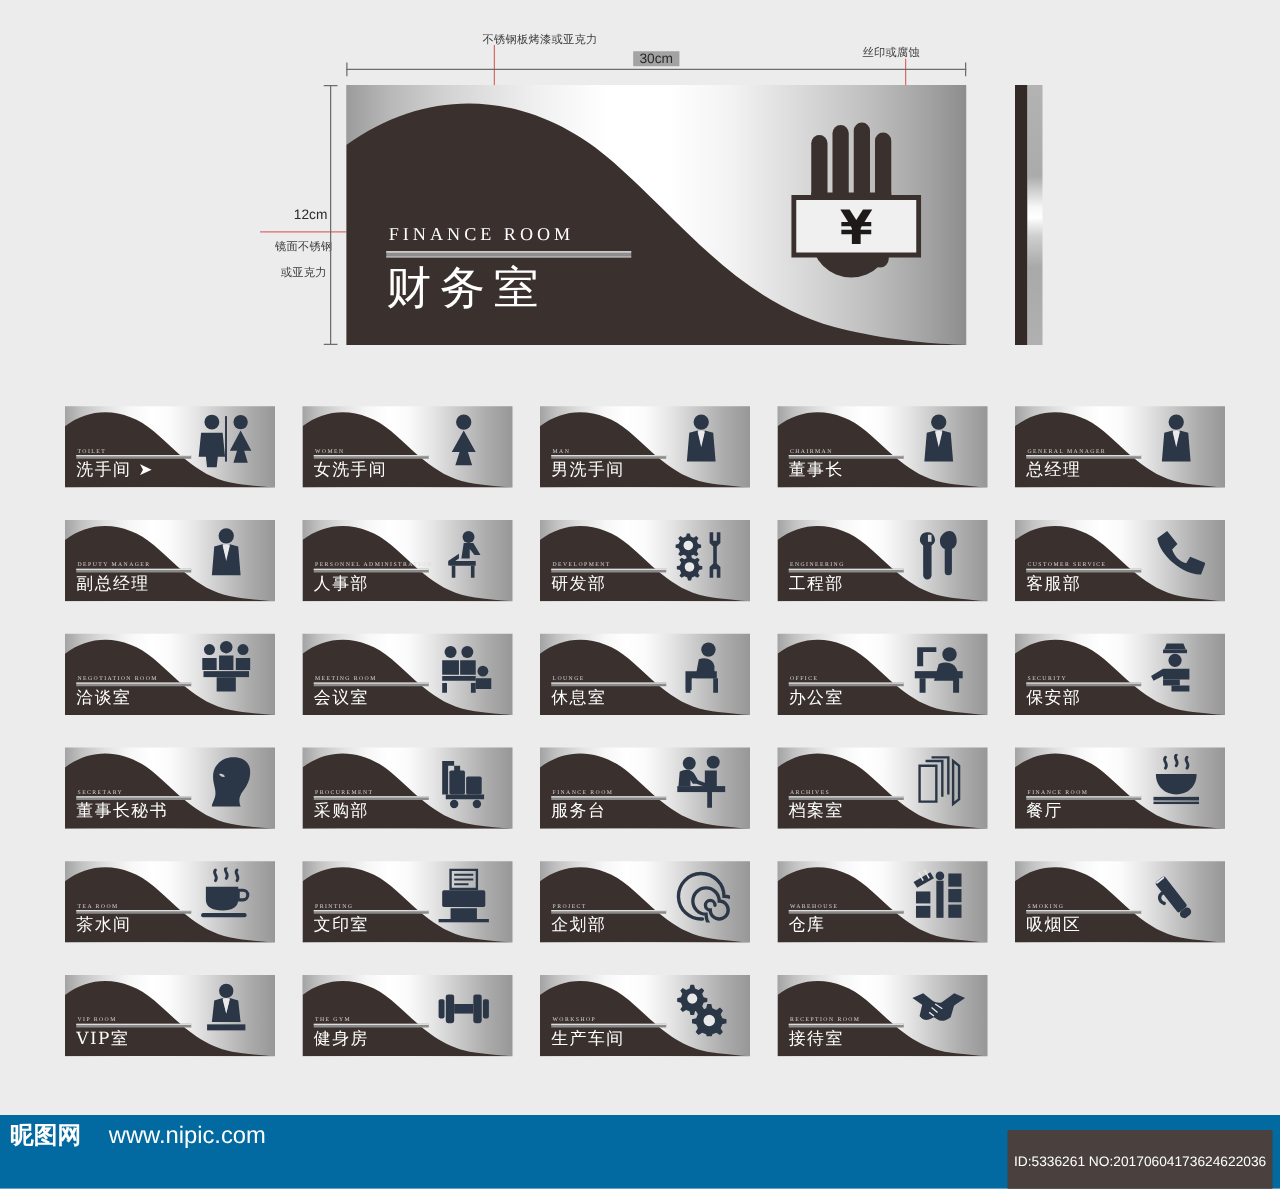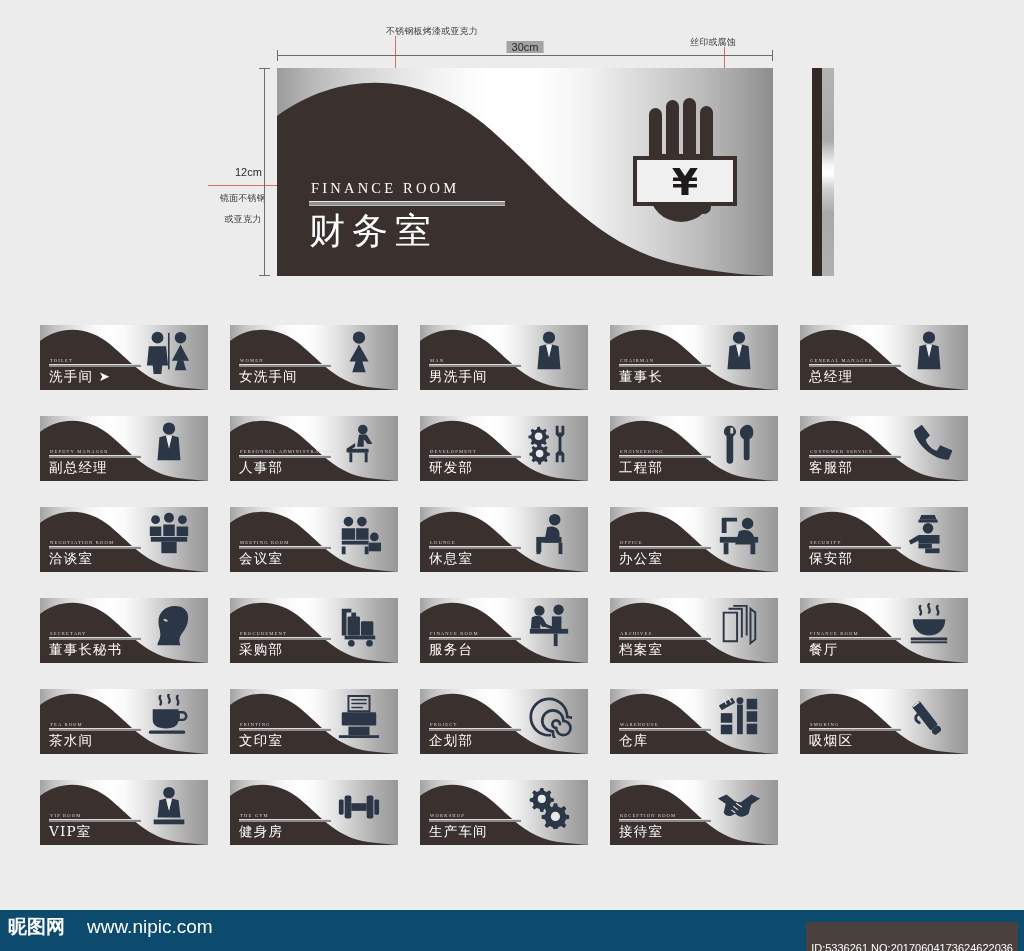--- a/index.html
+++ b/index.html
@@ -66,21 +66,21 @@
   #main-sign .hand-icon{position:absolute;right:36px;top:26px;width:104px;height:156px;}
 
   
   #side-view{position:absolute;left:800px;top:68px;width:22px;height:208px;}
   #side-view .dark{position:absolute;left:0;top:0;width:10px;height:100%;background:#332a27;}
   #side-view .metal{position:absolute;left:10px;top:0;width:12px;height:100%;
     background:linear-gradient(180deg,#b3b3b3 0%,#ababab 35%,#f7f7f7 47%,#ffffff 51%,#cfcfcf 58%,#a9a9a9 70%,#b0b0b0 100%);}
 
   
   #sign-grid{
-    position:absolute;left:40px;top:325px;width:928px;
+    position:absolute;left:52px;top:325px;width:928px;
     display:grid;grid-template-columns:repeat(5,168px);
     column-gap:22px;row-gap:26px;
   }
   .sign{
     position:relative;width:168px;height:65px;overflow:hidden;
     background:linear-gradient(90deg,#a3a3a3 0%,#c2c2c2 8%,#e0e0e0 19%,#f7f7f7 31%,#ffffff 41%,#fbfbfb 50%,#e6e6e6 62%,#c8c8c8 75%,#ababab 88%,#979797 100%);
   }
   .sign .wave{position:absolute;left:0;top:0;width:100%;height:100%;}
   .sign .txt{position:absolute;left:9px;top:33px;width:104px;z-index:3;}
   .sign .en{
@@ -89,21 +89,21 @@
     text-transform:uppercase;
   }
   .sign .rule{height:1.5px;background:#8a8a8a;border-top:1px solid #dedede;width:92px;margin-bottom:2px;}
   .sign .cn{
     font-family:"DejaVu Serif", serif;color:#ffffff;font-size:13.5px;
     letter-spacing:1.2px;line-height:1.05;white-space:nowrap;
   }
   .sign .ico{position:absolute;z-index:4;right:16px;top:5px;width:46px;height:44px;}
 
   
-  #footer{position:absolute;left:0;bottom:0;width:1024px;height:41px;background:#0c4a6e;}
+  #footer{position:absolute;left:0;bottom:0;width:1024px;height:59px;background:#0369a1;}
   #footer .brand{position:absolute;left:8px;top:7px;display:flex;align-items:center;}
   #footer .brand .logo{
     font-family:"DejaVu Sans", sans-serif;font-size:19px;color:#ffffff;font-weight:700;
     letter-spacing:0px;line-height:1;
   }
   #footer .brand .url{
     font-family:"Liberation Sans", sans-serif;font-size:19px;color:#ffffff;
     margin-left:22px;line-height:1;
   }
   #footer .meta{

